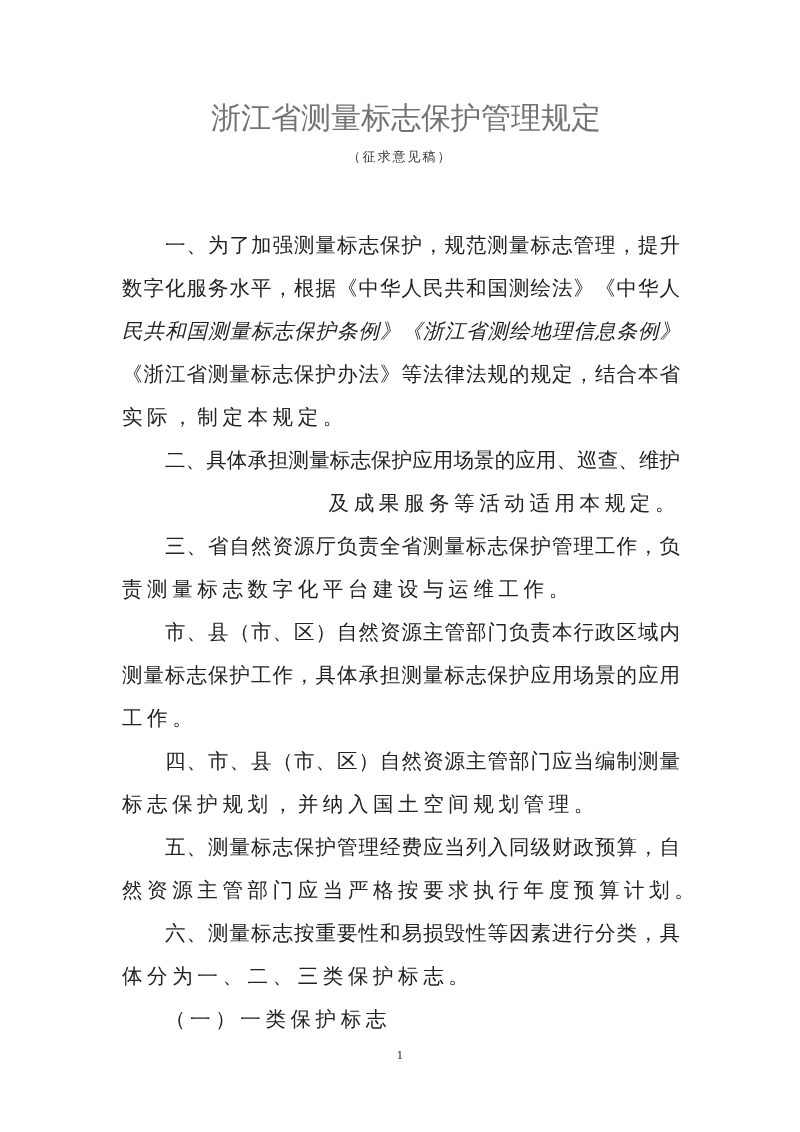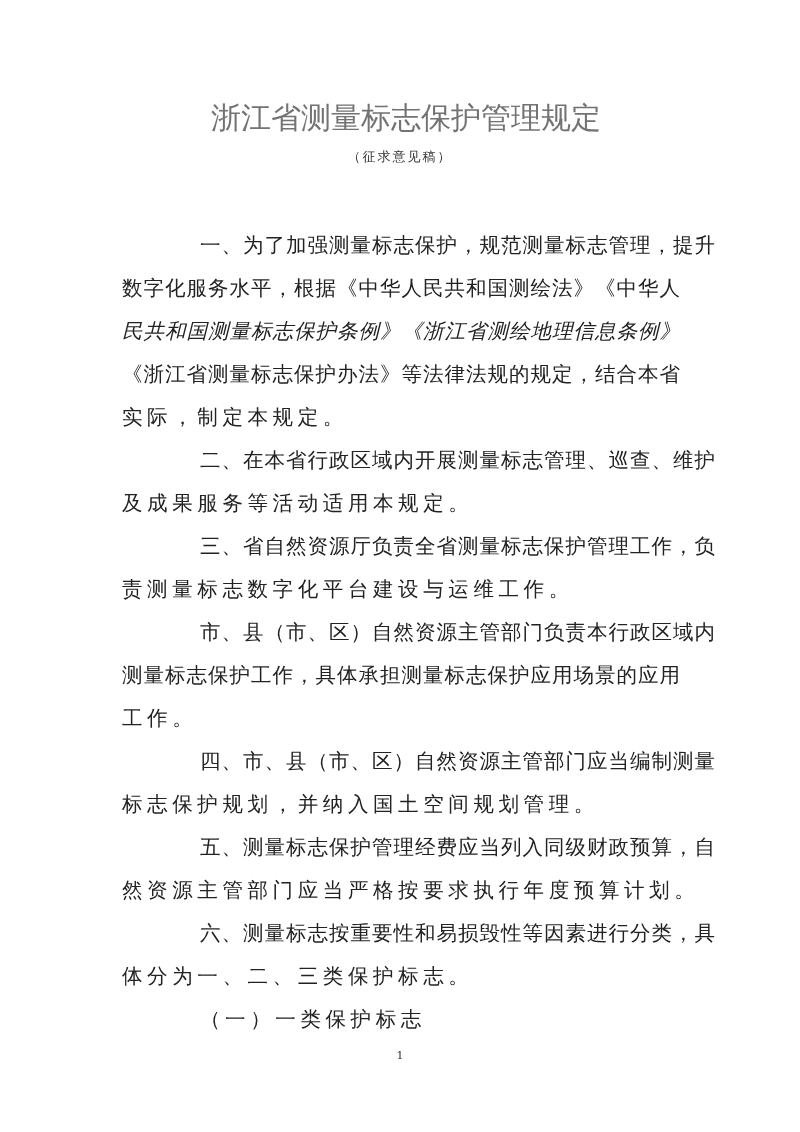--- a/index.html
+++ b/index.html
@@ -4,40 +4,40 @@
 <style>
   html, body { margin: 0; padding: 0; background: #ffffff; }
   body { width: 800px; height: 1132px; position: relative; overflow: hidden;
          font-family: "DejaVu Sans", "Liberation Sans", sans-serif; color: #1a1a1a; }
   .title { position: absolute; top: 98px; left: 0; width: 800px; text-align: center;
            font-size: 30px; font-weight: 500; letter-spacing: 0px; color: #737373; padding-left: 6px; }
   .subtitle { position: absolute; top: 148px; left: 0; width: 800px; text-align: center;
               font-size: 13px; color: #333; letter-spacing: 2px; }
   .line { position: absolute; left: 122px; width: 558px; font-size: 20.5px; line-height: 24px;
           white-space: nowrap; color: #222; letter-spacing: 4.6px; }
-  .indent { left: 165px; width: 515px; margin-left: 35px; }
+  .indent { left: 165px; width: 515px; }
   .justify { text-align: justify; text-align-last: justify; letter-spacing: 0; }
   .pageno { position: absolute; top: 1049px; left: 0; width: 800px; text-align: center;
             font-size: 11px; color: #333; font-family: "DejaVu Serif", serif; }
 </style>
 </head>
 <body>
 
 <div>
   <div class="title">浙江省测量标志保护管理规定</div>
   <div class="subtitle">（征求意见稿）</div>
 
   <div id="body-lines">
       <div class="line indent justify" style="top: 233px;">一、为了加强测量标志保护，规范测量标志管理，提升</div>
       <div class="line justify" style="top: 276px;">数字化服务水平，根据《中华人民共和国测绘法》《中华人</div>
       <div class="line justify" style="top: 319px; font-style: italic;">民共和国测量标志保护条例》《浙江省测绘地理信息条例》</div>
       <div class="line justify" style="top: 362px;">《浙江省测量标志保护办法》等法律法规的规定，结合本省</div>
       <div class="line" style="top: 405px;">实际，制定本规定。</div>
-      <div class="line indent justify" style="top: 448px;">二、在本省行政区域内开展测量标志管理、巡查、维护</div>
-      <div class="line" style="top: 491px;">及成果服务等活动适用本规定。</div>
+      <div class="line indent justify" style="top: 448px;">二、具体承担测量标志保护应用场景的应用、巡查、维护</div>
+      <div class="line" style="top: 491px; text-align: right;">及成果服务等活动适用本规定。</div>
       <div class="line indent justify" style="top: 534px;">三、省自然资源厅负责全省测量标志保护管理工作，负</div>
       <div class="line" style="top: 577px;">责测量标志数字化平台建设与运维工作。</div>
       <div class="line indent justify" style="top: 620px;">市、县（市、区）自然资源主管部门负责本行政区域内</div>
       <div class="line justify" style="top: 663px;">测量标志保护工作，具体承担测量标志保护应用场景的应用</div>
       <div class="line" style="top: 706px;">工作。</div>
       <div class="line indent justify" style="top: 749px;">四、市、县（市、区）自然资源主管部门应当编制测量</div>
       <div class="line" style="top: 792px;">标志保护规划，并纳入国土空间规划管理。</div>
       <div class="line indent justify" style="top: 835px;">五、测量标志保护管理经费应当列入同级财政预算，自</div>
       <div class="line" style="top: 878px;">然资源主管部门应当严格按要求执行年度预算计划。</div>
       <div class="line indent justify" style="top: 921px;">六、测量标志按重要性和易损毁性等因素进行分类，具</div>

